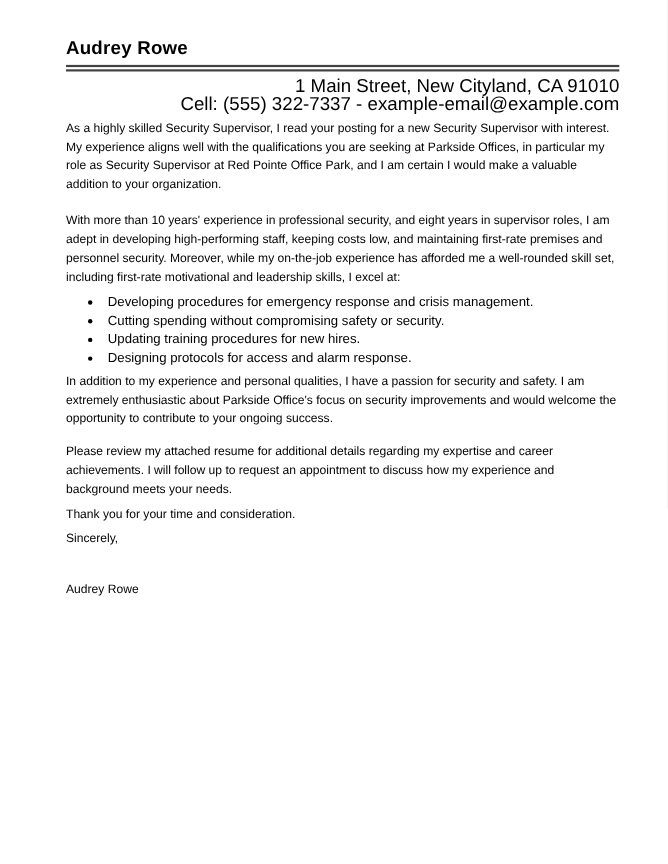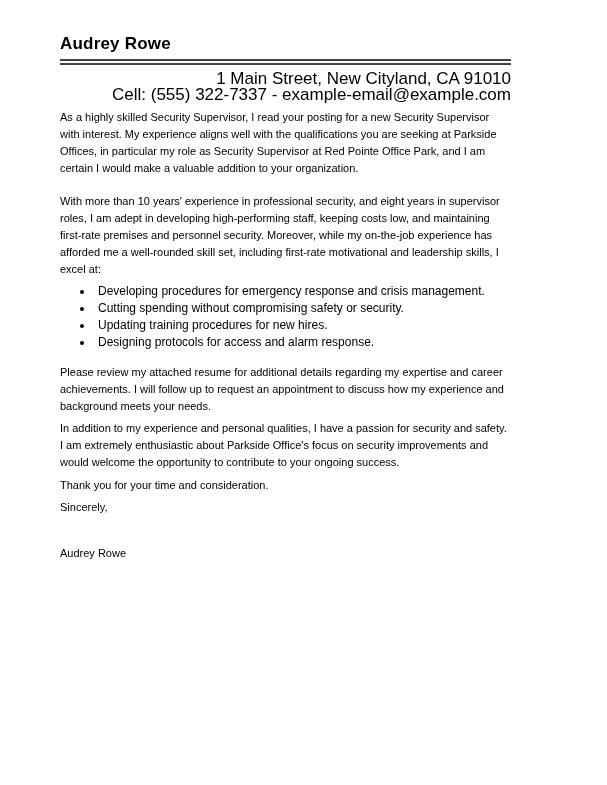--- a/index.html
+++ b/index.html
@@ -13,21 +13,21 @@
     padding: 0;
     background: #e8e8e8;
   }
   .page {
     width: 607px;
     height: 785px;
     margin: 0 auto;
     background: var(--page-background);
     color: var(--text);
     font-family: "Liberation Sans", "DejaVu Sans", sans-serif;
-    padding: 33px 96px 0 60px;
+    padding: 33px 44px 0 60px;
     overflow: hidden;
   }
   .sender-name {
     font-size: 17px;
     font-weight: bold;
     line-height: 22px;
     margin: 0;
     letter-spacing: 0.2px;
   }
   .header-rule {
@@ -83,23 +83,23 @@
 
   <p class="body-text para-2">With more than 10 years' experience in professional security, and eight years in supervisor roles, I am adept in developing high-performing staff, keeping costs low, and maintaining first-rate premises and personnel security. Moreover, while my on-the-job experience has afforded me a well-rounded skill set, including first-rate motivational and leadership skills, I excel at:</p>
 
   <ul class="skills-list">
     <li>Developing procedures for emergency response and crisis management.</li>
     <li>Cutting spending without compromising safety or security.</li>
     <li>Updating training procedures for new hires.</li>
     <li>Designing protocols for access and alarm response.</li>
   </ul>
 
+  <p class="body-text para-3">In addition to my experience and personal qualities, I have a passion for security and safety. I am extremely enthusiastic about Parkside Office's focus on security improvements and would welcome the opportunity to contribute to your ongoing success.</p>
+
   <p class="body-text para-4">Please review my attached resume for additional details regarding my expertise and career achievements. I will follow up to request an appointment to discuss how my experience and background meets your needs.</p>
-
-  <p class="body-text para-3">In addition to my experience and personal qualities, I have a passion for security and safety. I am extremely enthusiastic about Parkside Office's focus on security improvements and would welcome the opportunity to contribute to your ongoing success.</p>
 
   <p class="body-text thanks-line">Thank you for your time and consideration.</p>
 
   <p class="body-text closing-line">Sincerely,</p>
 
   <p class="body-text signature-line">Audrey Rowe</p>
 
 </div>
 
 </body></html>

